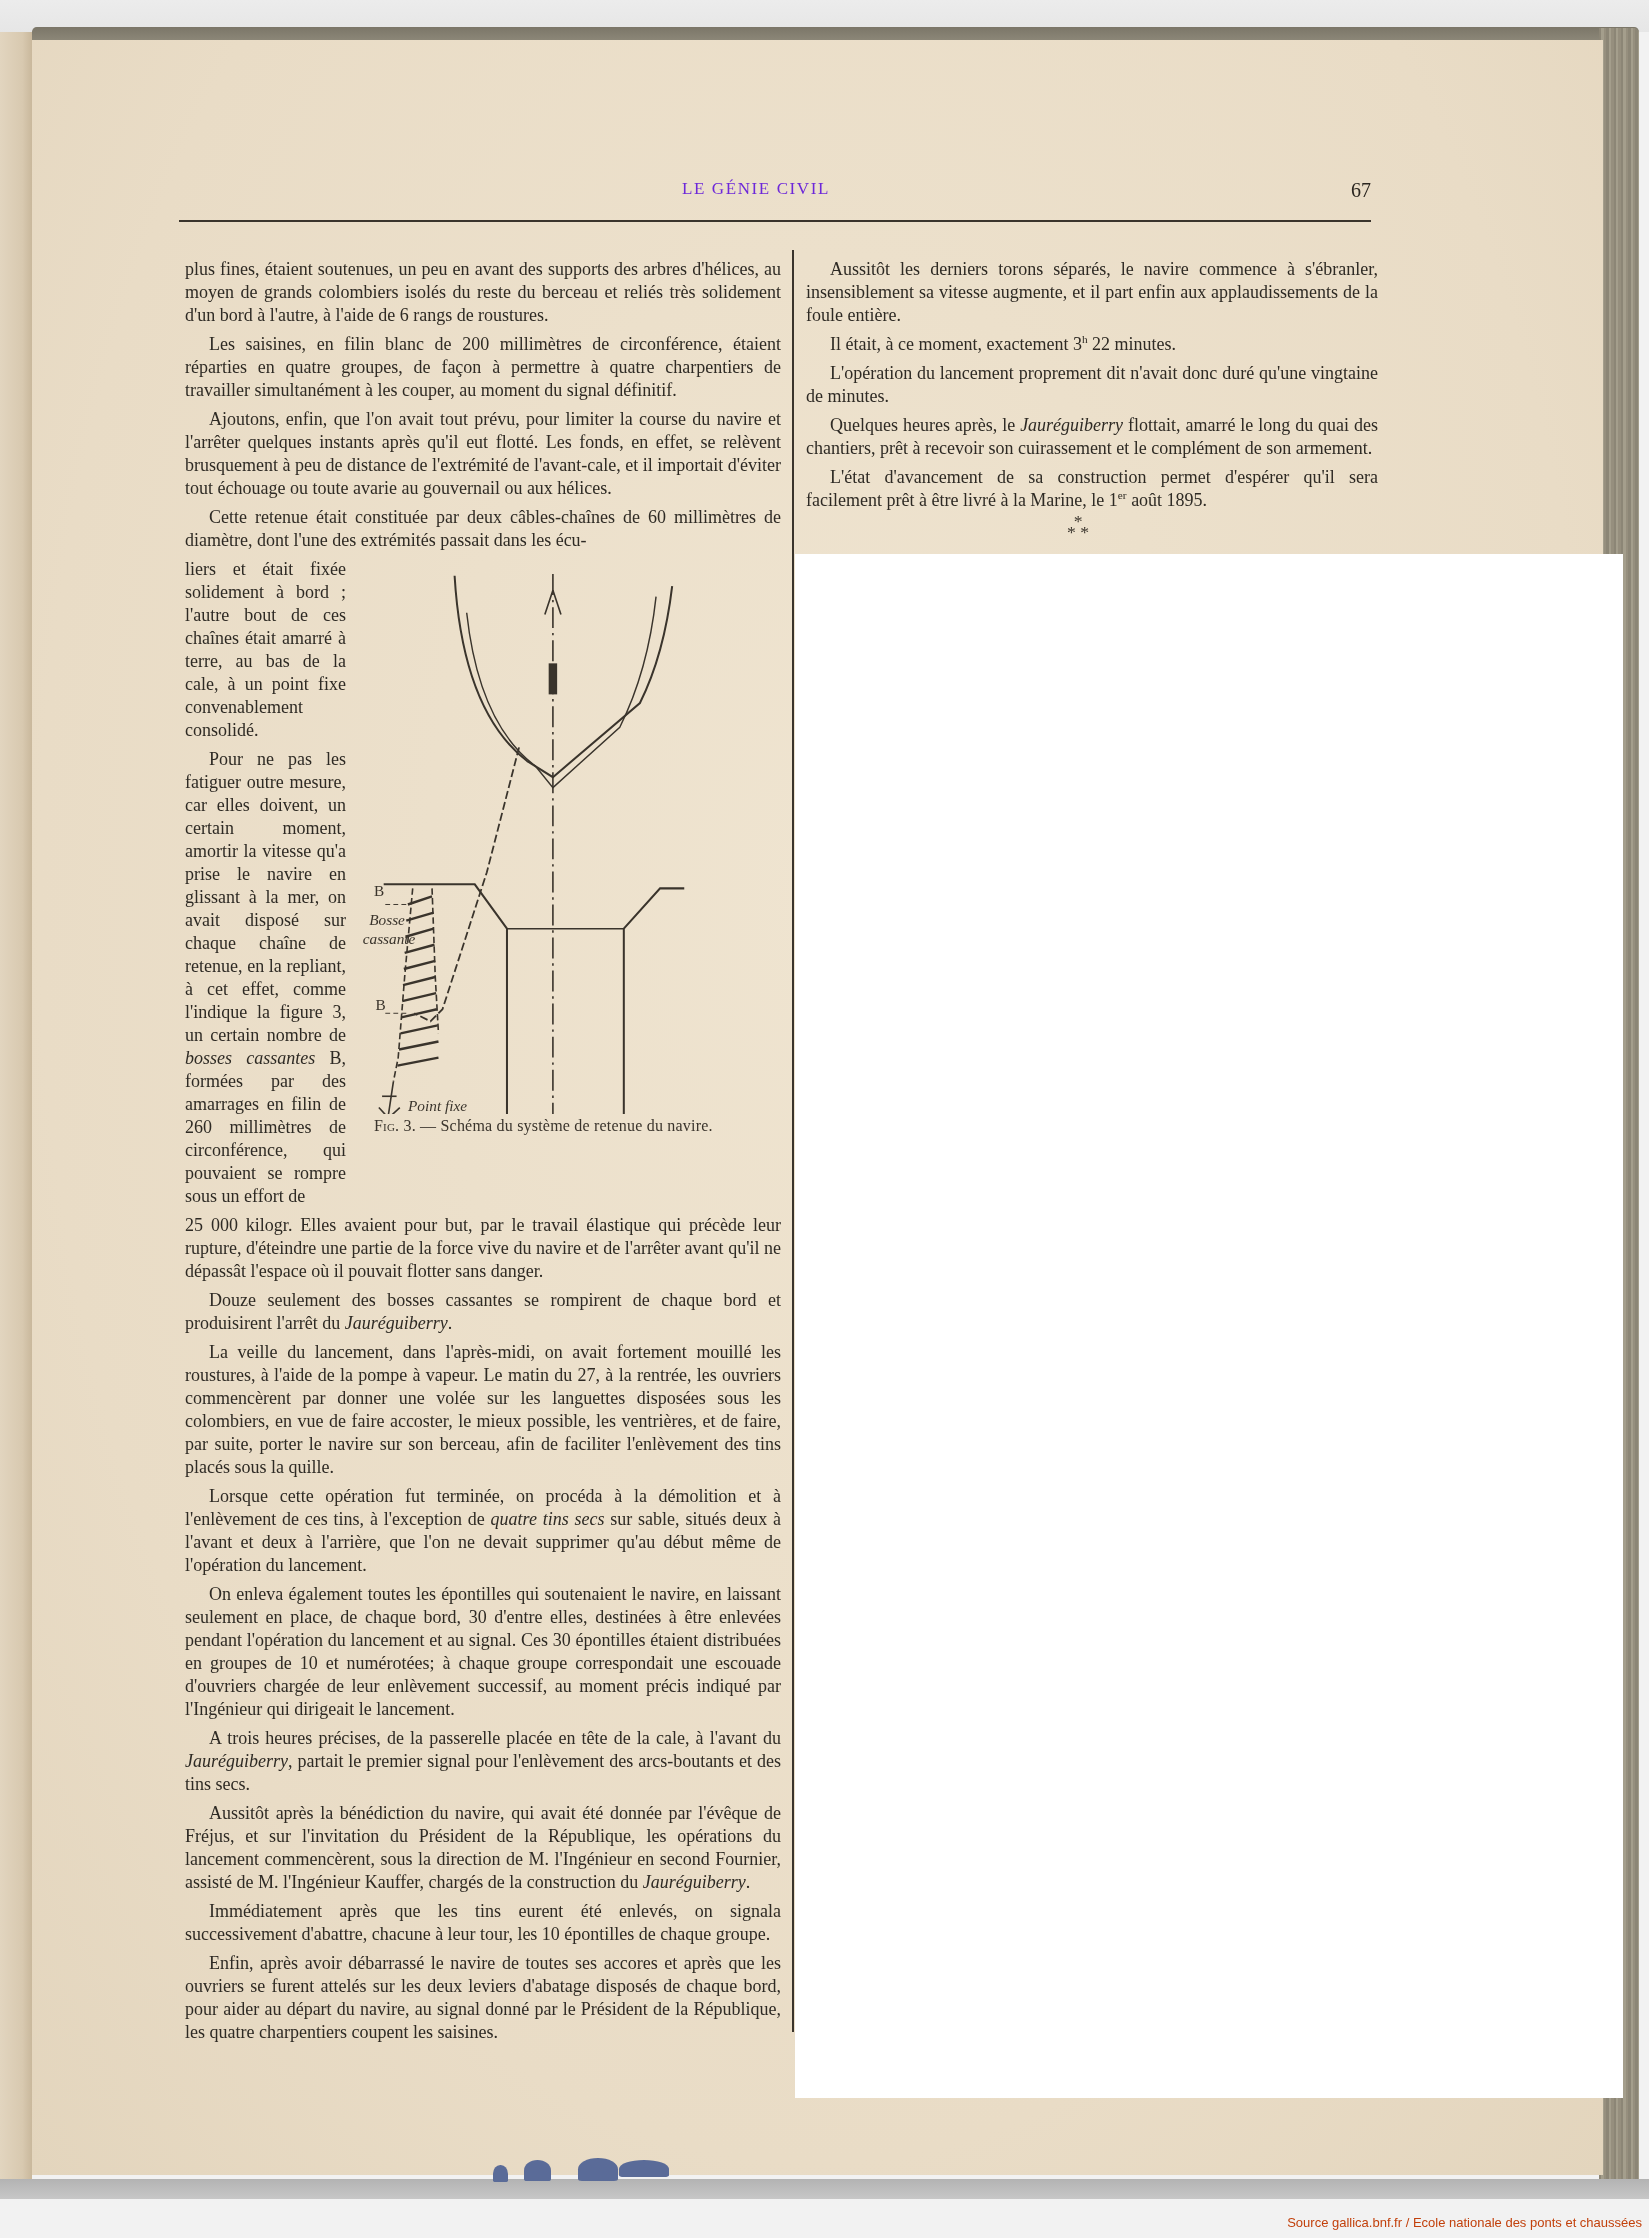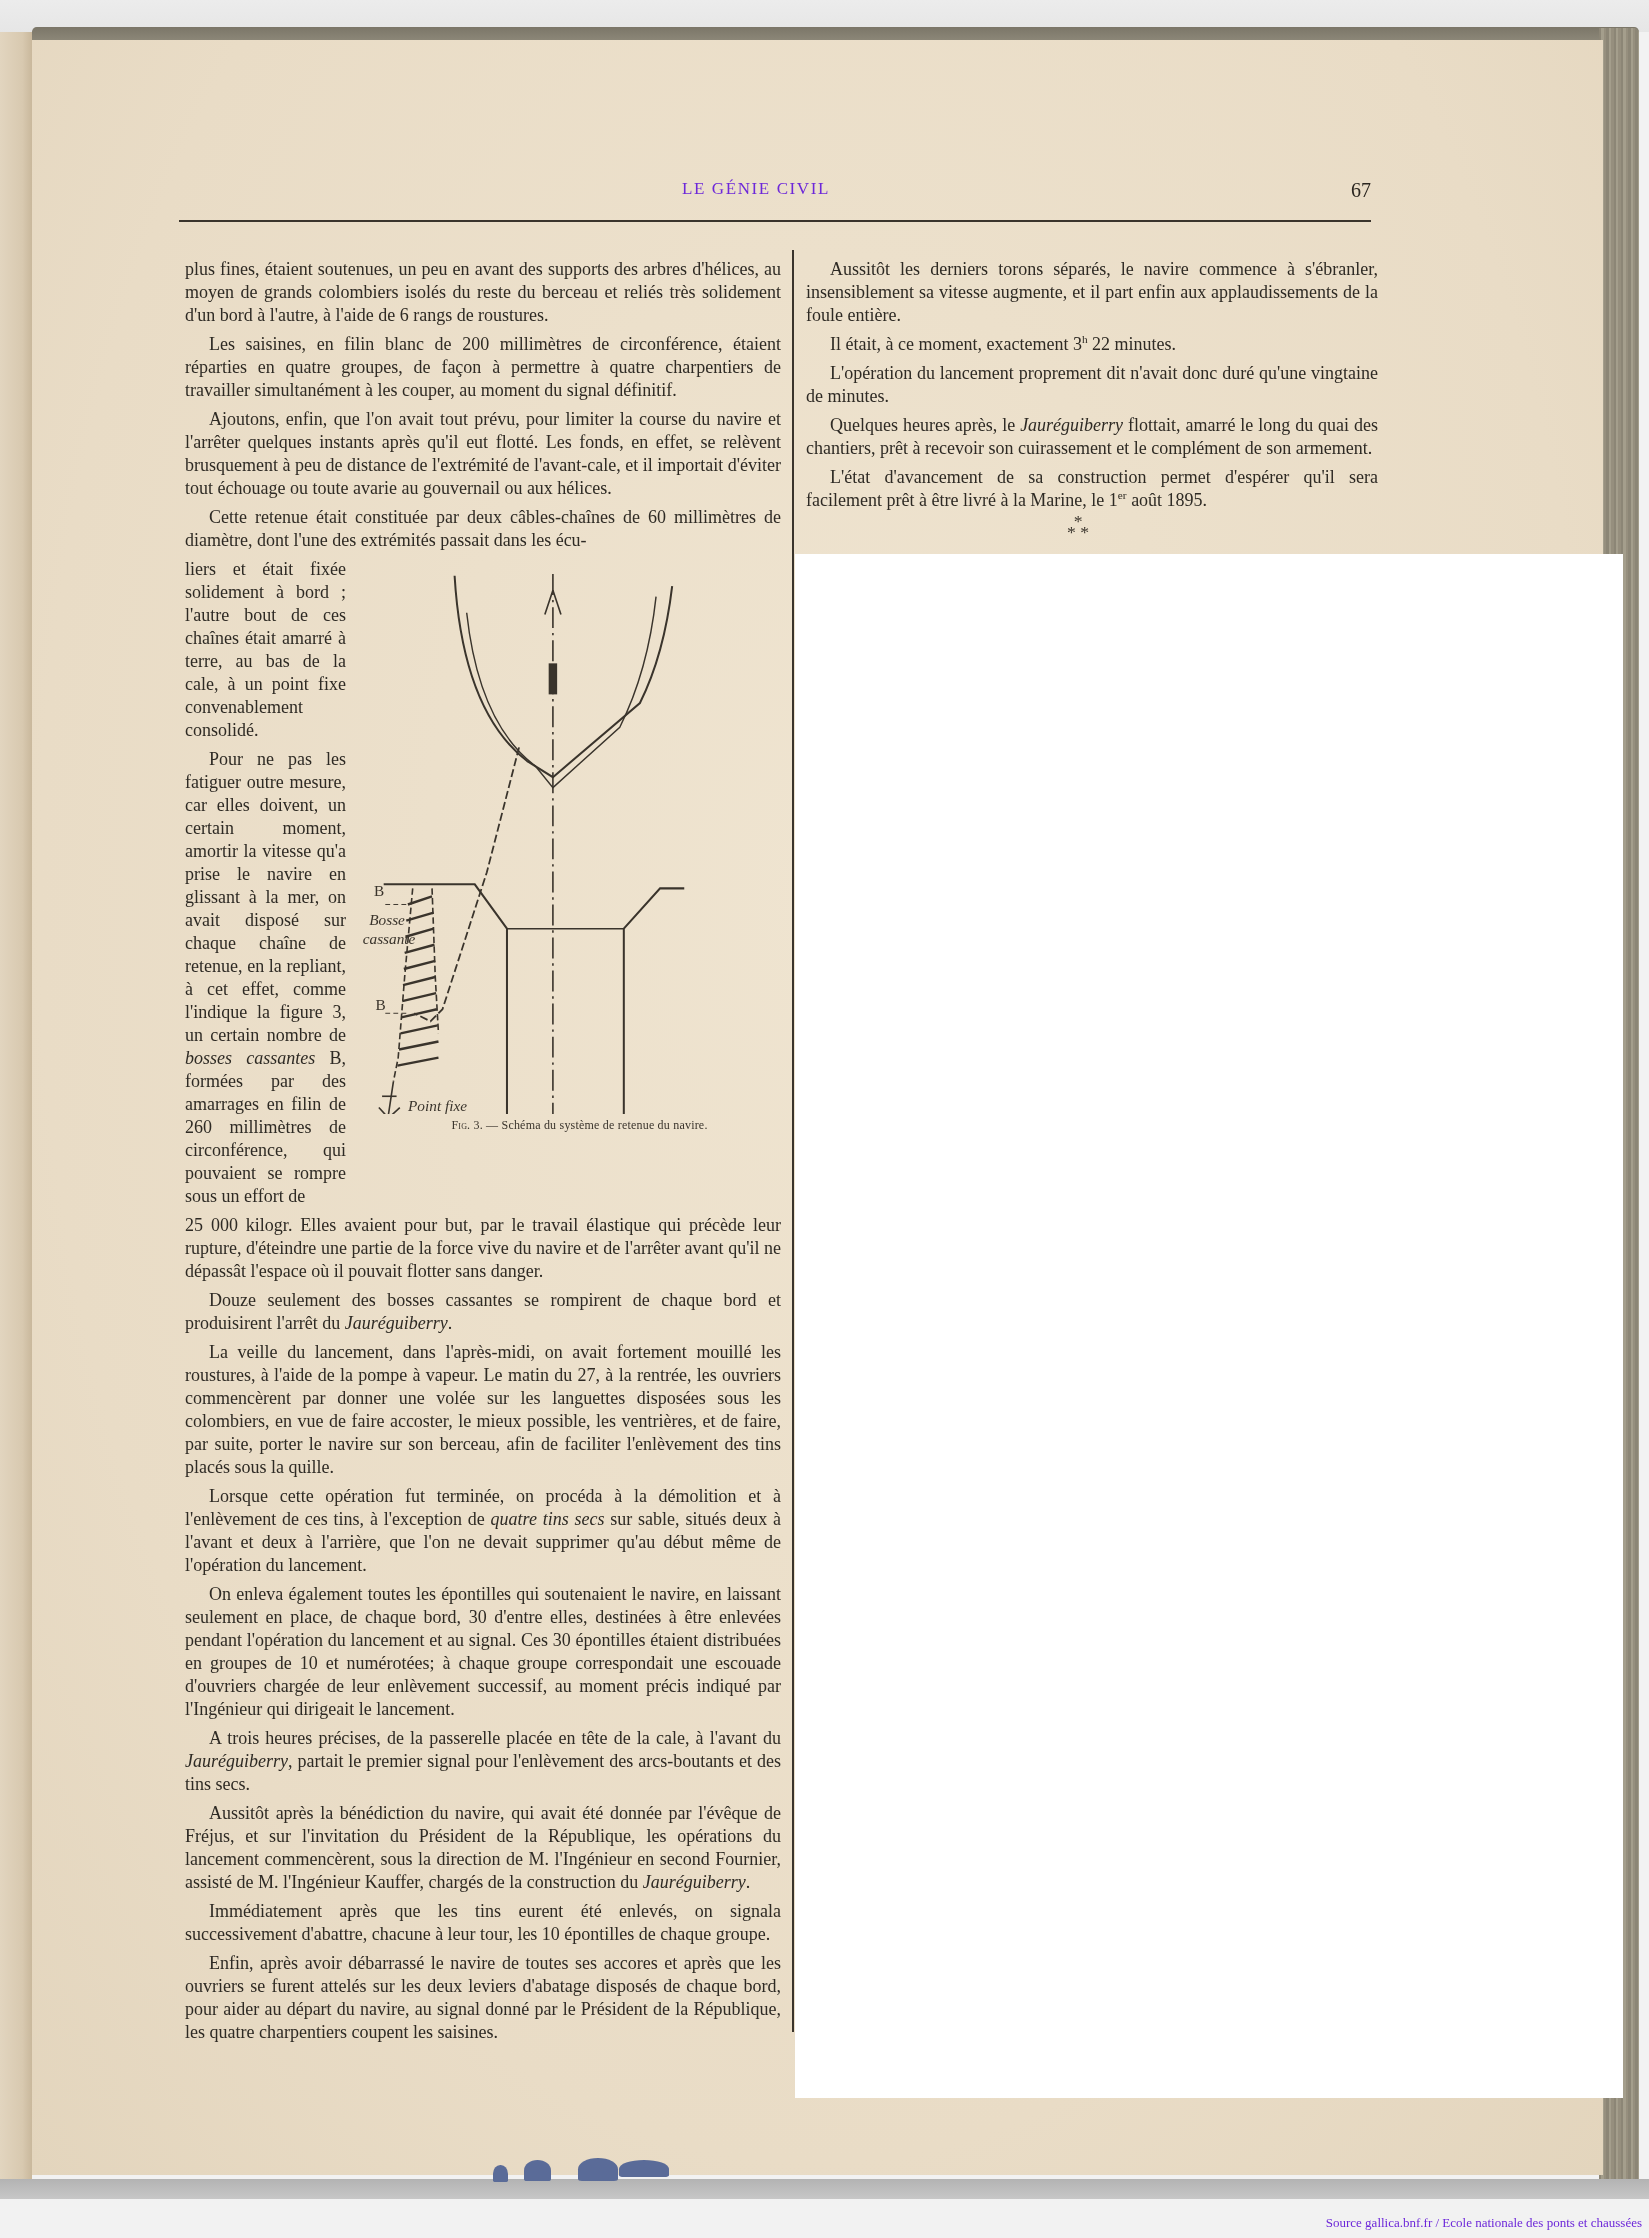--- a/index.html
+++ b/index.html
@@ -67,36 +67,36 @@
   .col-divider {
     position:absolute; left:792px; top:250px; width:1.6px; height:1782px; background:#3a342c;
   }
   .narrow { width:173px; }
   .wrap-block { position:relative; }
   .figure {
     position:absolute; left:195px; top:0; width:411px; height:580px;
   }
   .figure svg { position:absolute; left:0; top:0; }
   .fig-caption {
-    position:absolute; left:0; top:556px; width:411px; text-align:center;
-    font-size:12px; letter-spacing:0.2px; color:#3a342c;
+    position:absolute; left:0; top:556px; width:411px; text-align:left;
+    font-size:16px; letter-spacing:0.2px; color:#3a342c;
   }
   .fig-caption .sc { font-variant:small-caps; }
   .fig-label { position:absolute; font-size:15.3px; font-style:italic; color:#3a342c; }
   .fig-label.plain { font-style:normal; }
   .asterism {
     position:absolute; left:1067px; top:516px; font-size:17.7px; line-height:11.3px; text-align:center; color:#3a342c;
   }
 
   .redaction {
     position:absolute; left:795px; top:554px; width:828px; height:1544px; background:#ffffff;
   }
   .source-credit {
-    position:absolute; right:8px; top:2215px; font-family:Liberation Serif, serif;
-    font-size:13px; color:#6d28d9;
+    position:absolute; right:8px; top:2215px; font-family:Liberation Sans, sans-serif;
+    font-size:13px; color:#c2410c;
   }
   .ital { font-style:italic; }
   sup { font-size:11.3px; line-height:0; }
 </style>
 </head>
 <body>
 
 <div class="book-shadow-top"></div>
 <div class="gutter"></div>
 <div class="cover-edge-top"></div>

